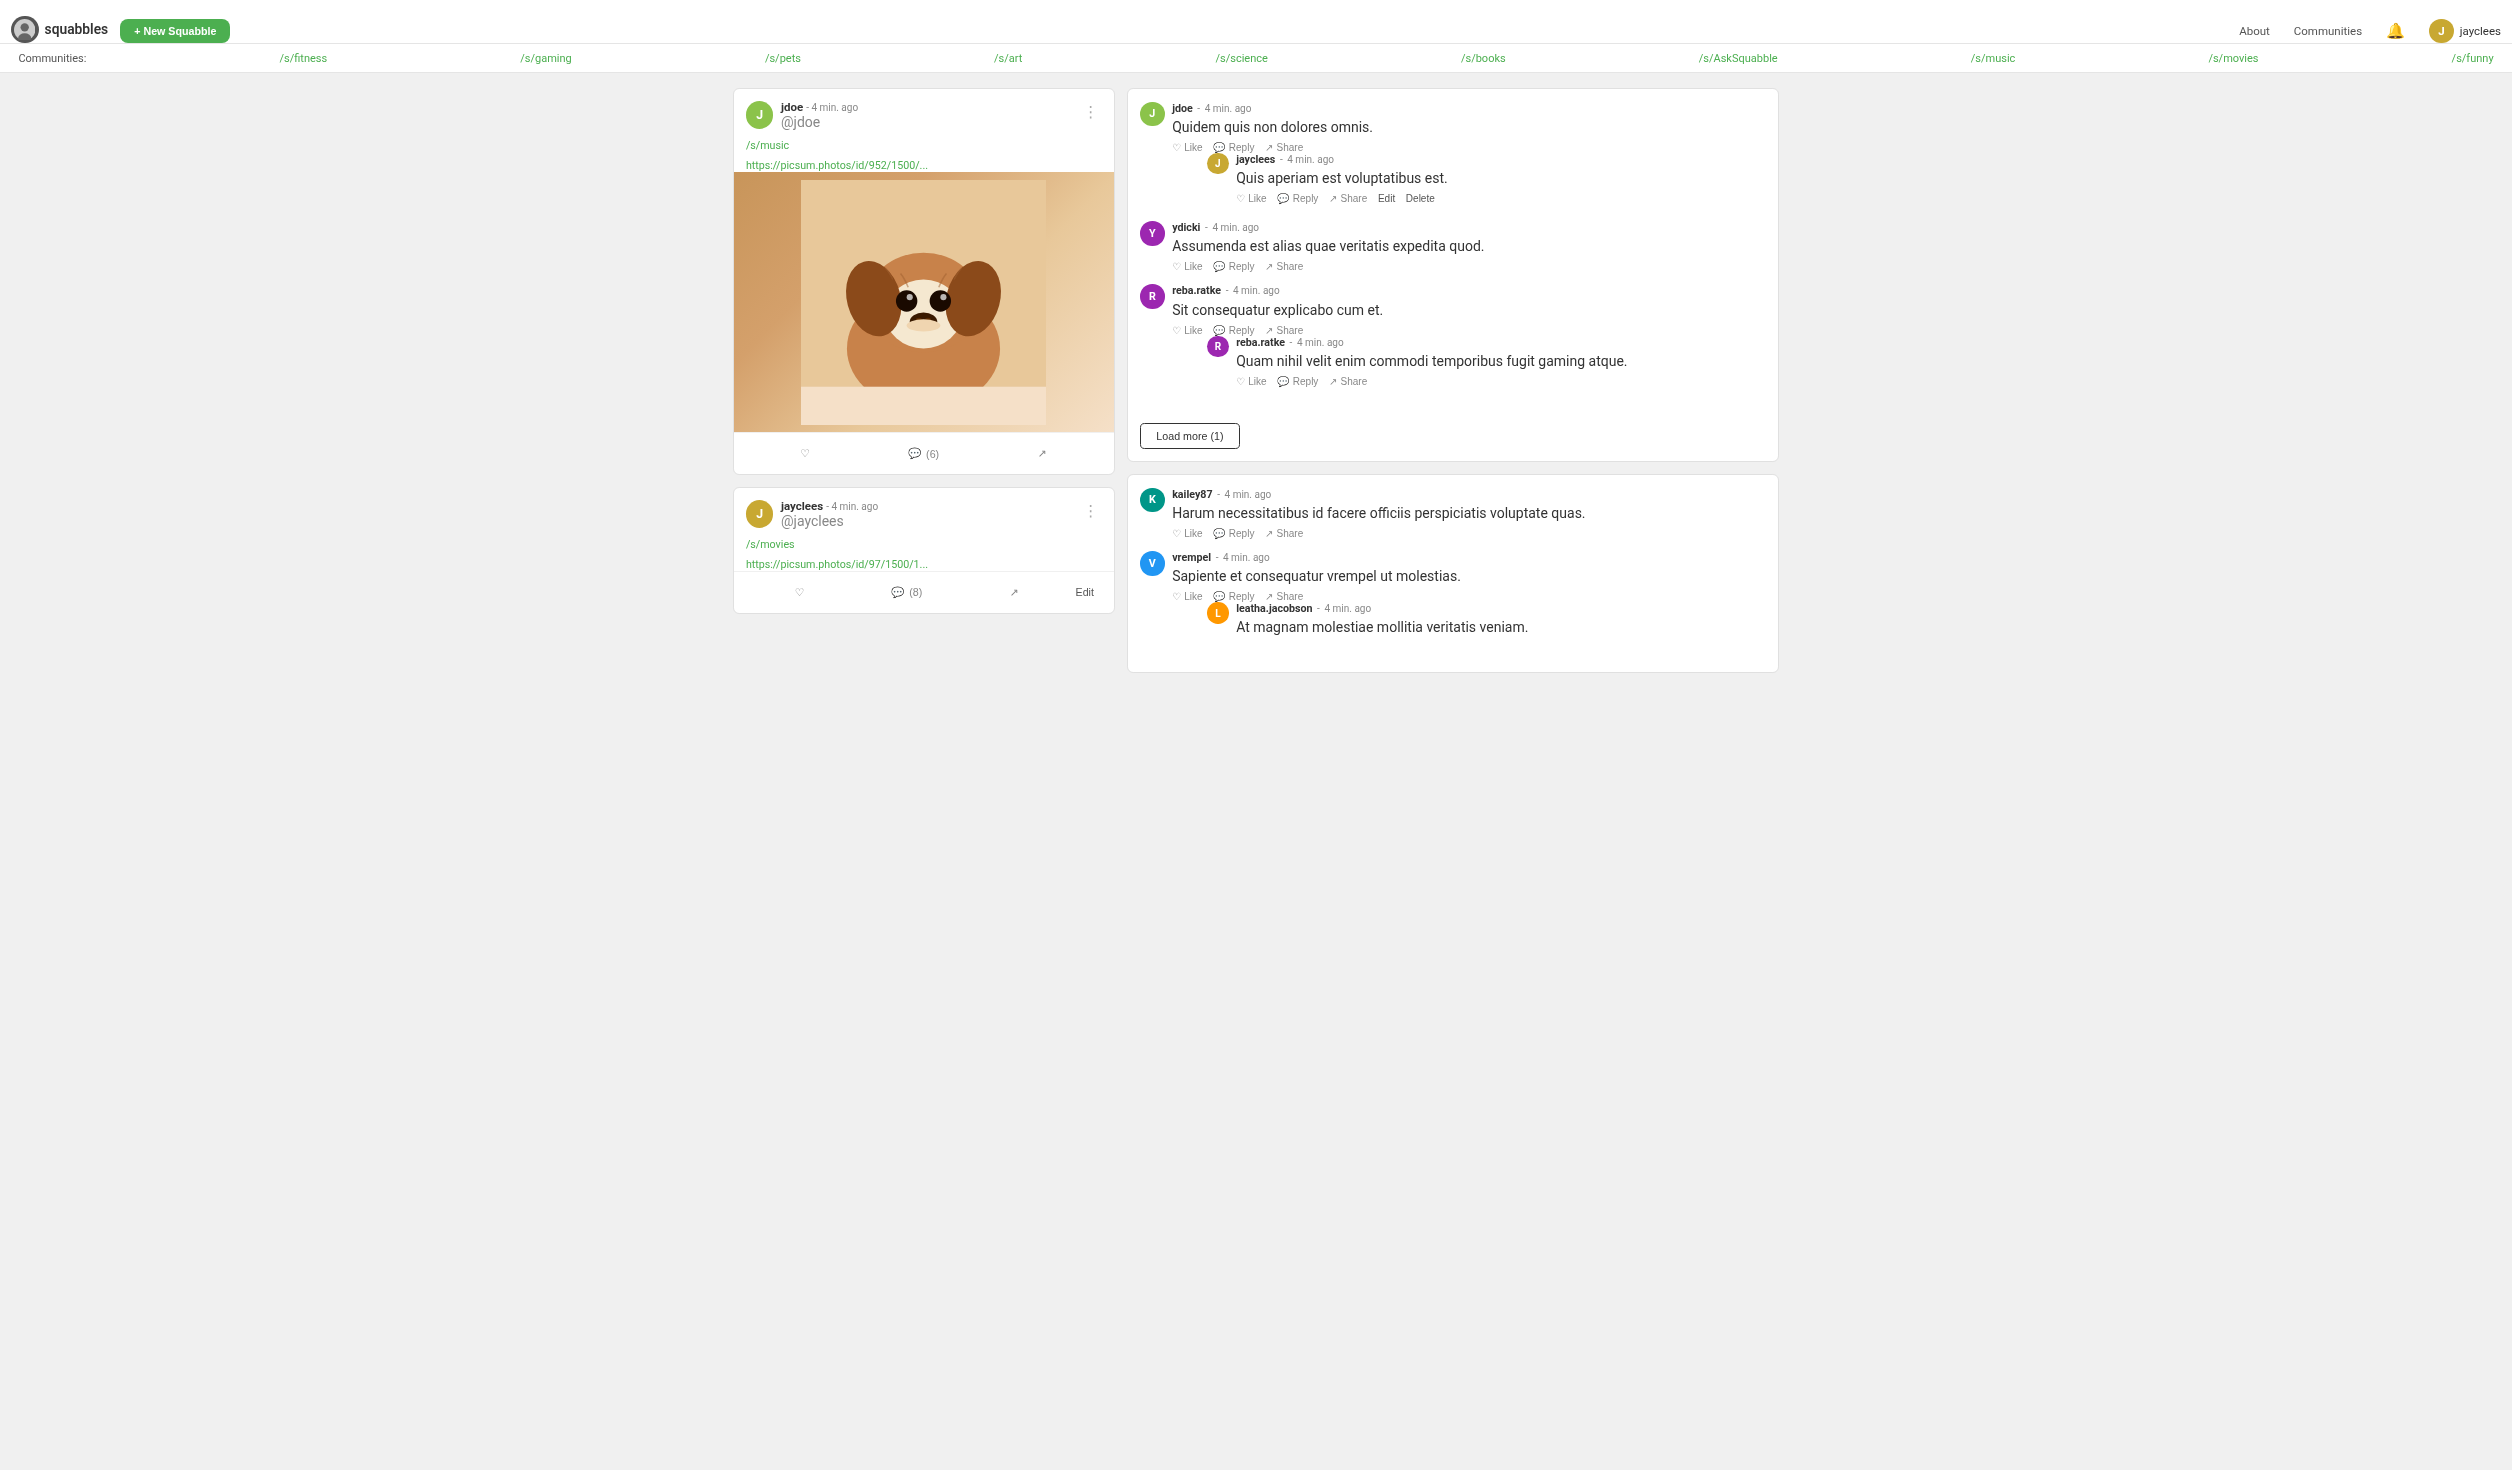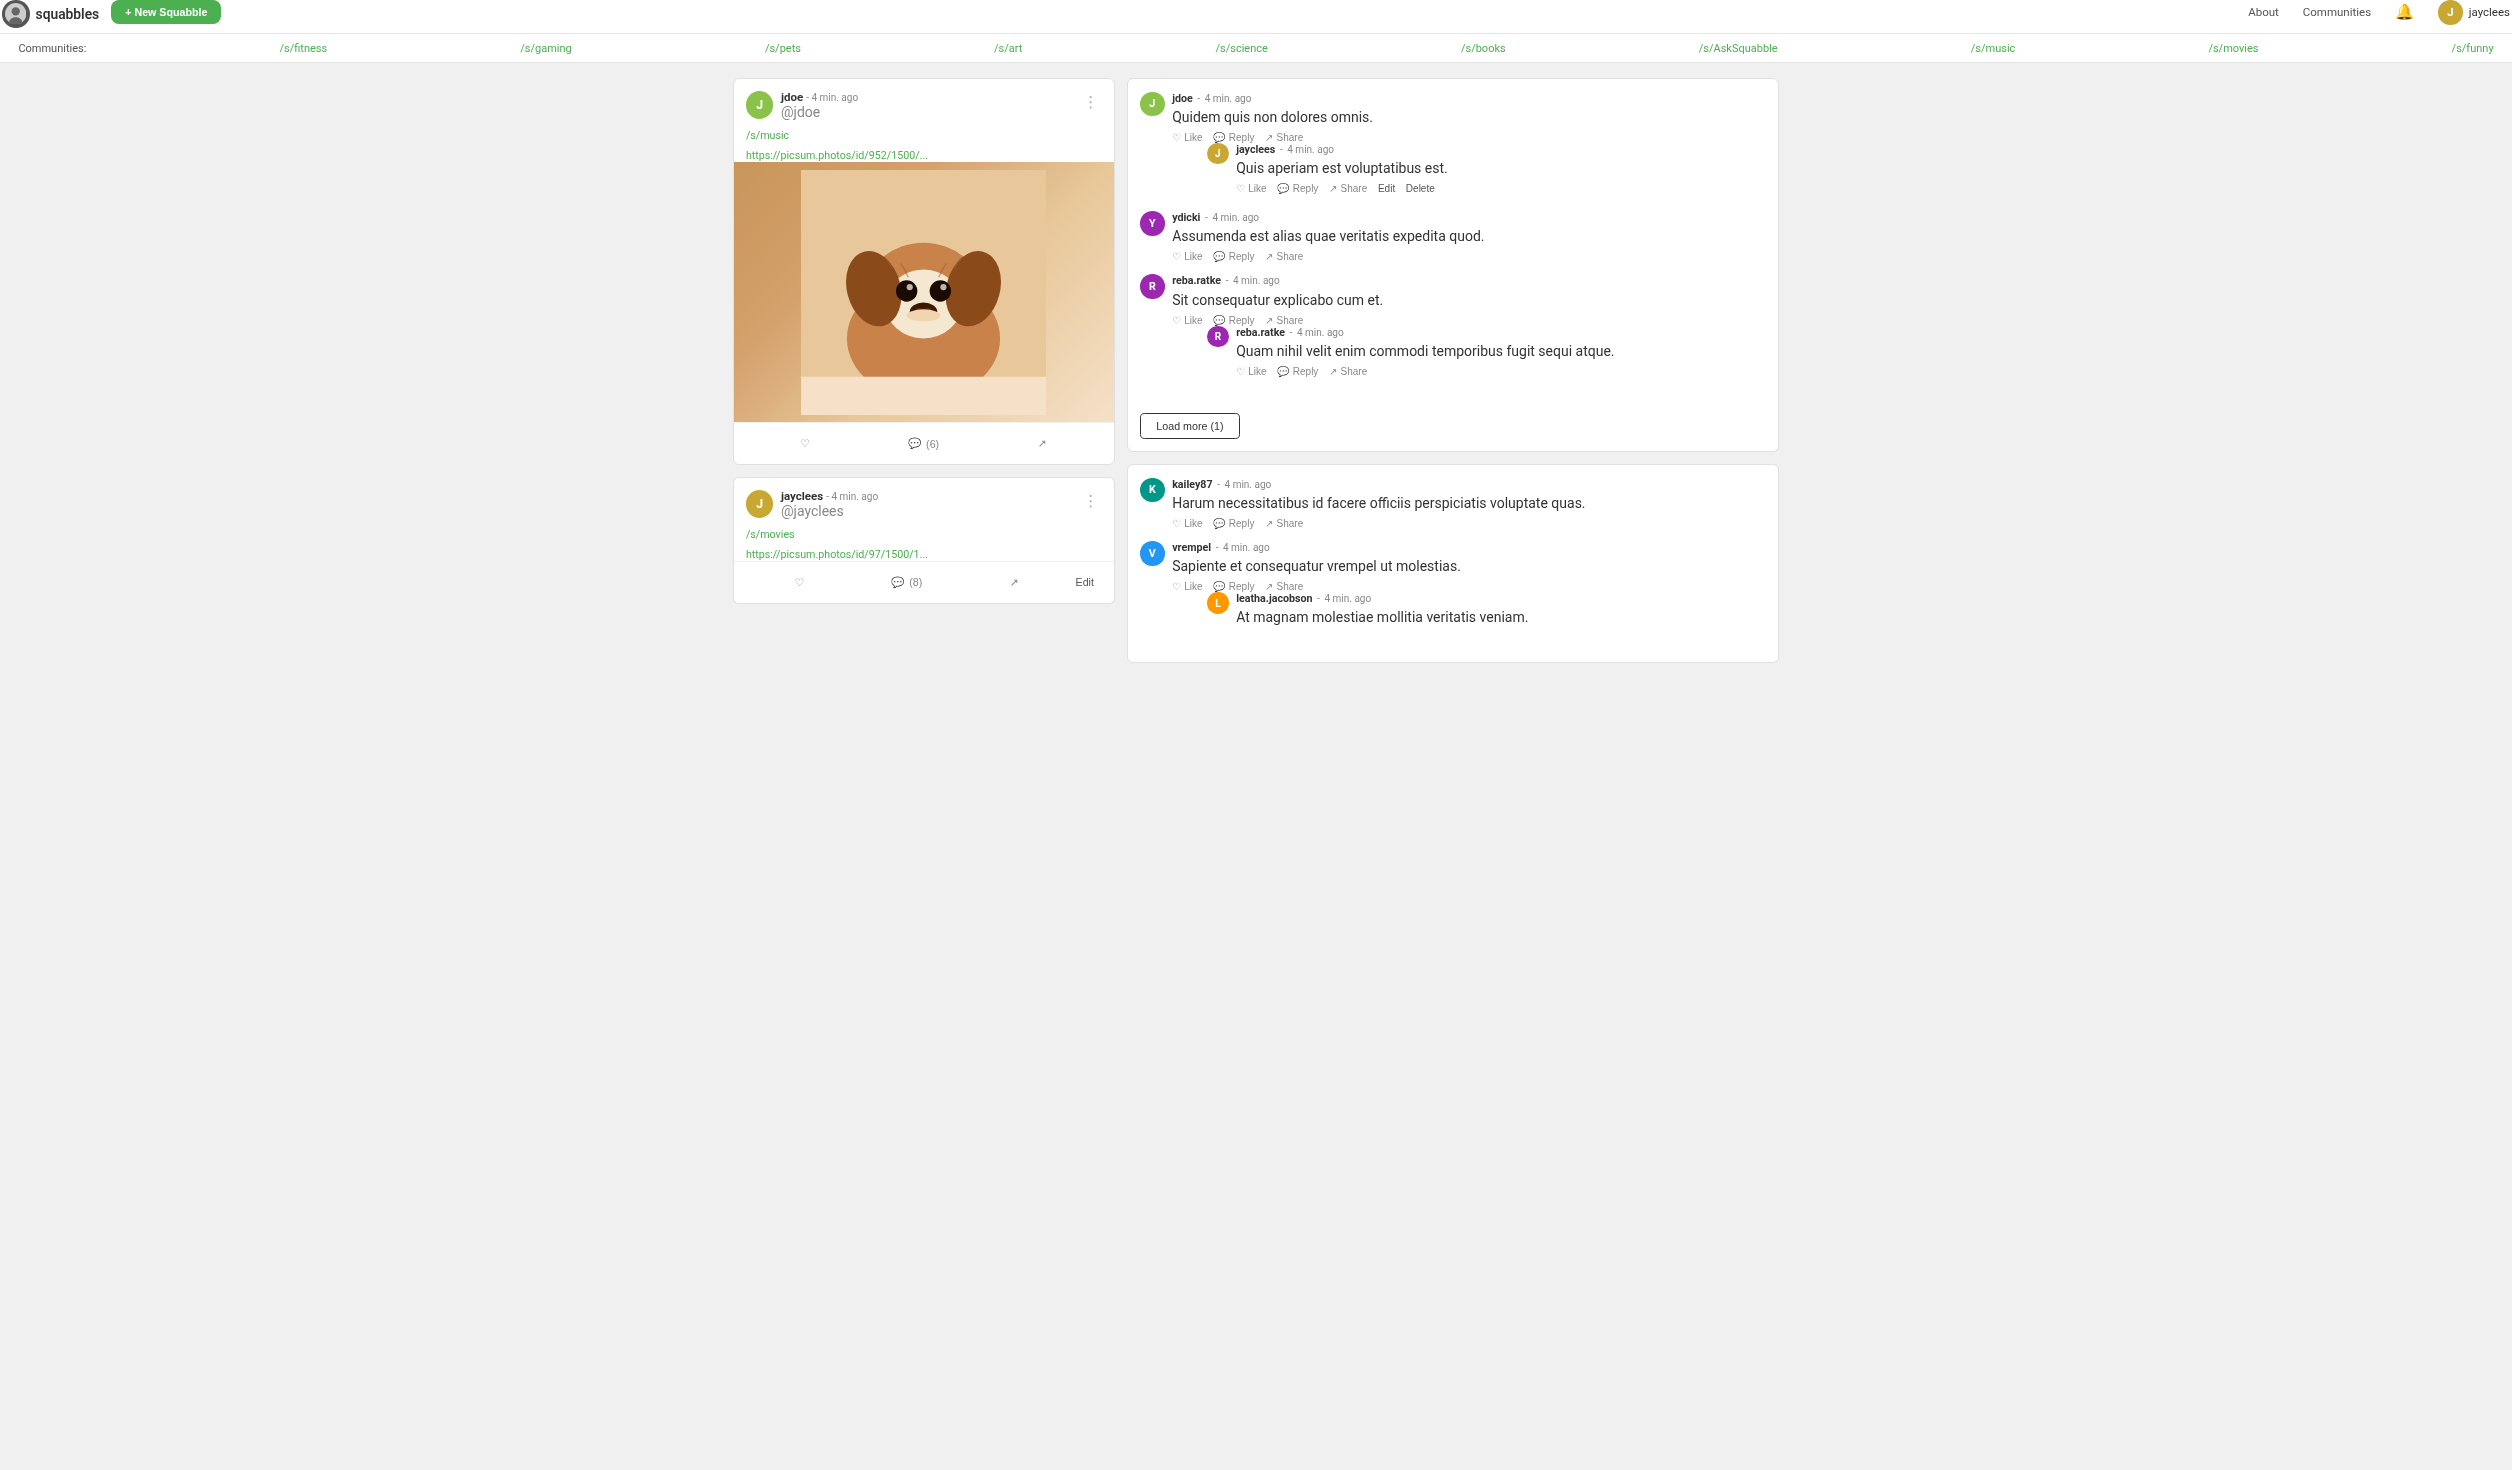--- a/index.html
+++ b/index.html
@@ -1,19 +1,19 @@
 <!DOCTYPE html>
 <html style="font-size:12.2px"><head>
   <meta charset="utf-8">
   <style>
     * { box-sizing: border-box; margin: 0; padding: 0; }
     body { font-family: -apple-system, BlinkMacSystemFont, 'Segoe UI', Roboto, sans-serif; background: #f0f0f0; color: #333; }
 
     
-    .nav { background: #fff; display: flex; align-items: flex-start; padding: 0 2px; height: 34px; border-bottom: 0.8px solid #e5e5e5; }
+    .nav { background: #fff; display: flex; align-items: flex-end; padding: 0 11px; height: 44px; border-bottom: 0.8px solid #e5e5e5; }
     .nav-logo-area { display: flex; align-items: center; gap: 6.1px; margin-right: 12.2px; }
     .nav-logo-avatar { width: 27.5px; height: 27.5px; border-radius: 50%; background: #555; display: flex; align-items: center; justify-content: center; overflow: hidden; }
     .nav-logo-avatar svg { width: 21.4px; height: 21.4px; }
     .nav-brand { font-size: 13.8px; font-weight: 600; color: #333; }
     .nav-new-btn { background: #4caf50; color: #fff; border: none; border-radius: 8px; padding: 6.1px 13.8px; font-size: 10.7px; font-weight: 600; cursor: pointer; display: flex; align-items: center; gap: 3.1px; }
     .nav-right { margin-left: auto; display: flex; align-items: center; gap: 24px; }
     .nav-link { color: #555; font-size: 11.5px; text-decoration: none; cursor: pointer; }
     .nav-bell { font-size: 15.3px; color: #555; cursor: pointer; }
     .nav-user { display: flex; align-items: center; gap: 6.1px; cursor: pointer; }
     .nav-user-avatar { width: 24.5px; height: 24.5px; border-radius: 50%; background: #c8a832; display: flex; align-items: center; justify-content: center; color: #fff; font-weight: 700; font-size: 11.5px; }
@@ -343,21 +343,21 @@
 
               <div class="nested-comment">
                 <div class="comment-item">
                   <div class="avatar avatar-purple" style="width:21.4px;height:21.4px;font-size:10px;">R</div>
                   <div class="comment-body">
                     <div class="comment-author-line">
                       <span class="comment-author">reba.ratke</span>
                       <span class="comment-time">-</span>
                       <span class="comment-time">4 min. ago</span>
                     </div>
-                    <div class="comment-text">Quam nihil velit enim commodi temporibus fugit sequi atque.</div>
+                    <div class="comment-text">Quam nihil velit enim commodi temporibus fugit gaming atque.</div>
                     <div class="comment-actions">
                       <button class="comment-action">
                         <span>♡</span>
                         <span>Like</span>
                       </button>
                       <button class="comment-action">
                         <span>💬</span>
                         <span>Reply</span>
                       </button>
                       <button class="comment-action">

